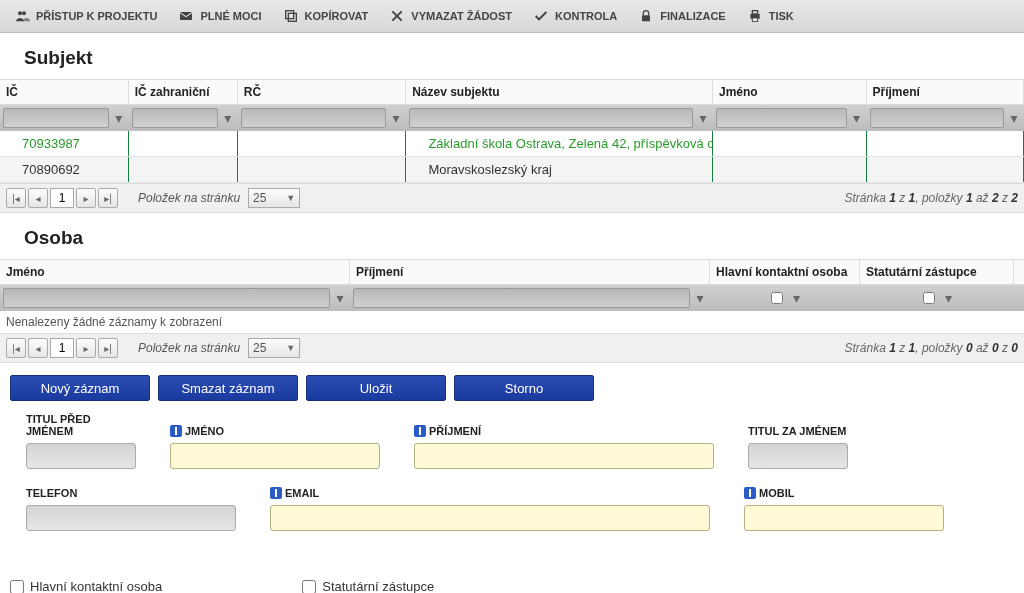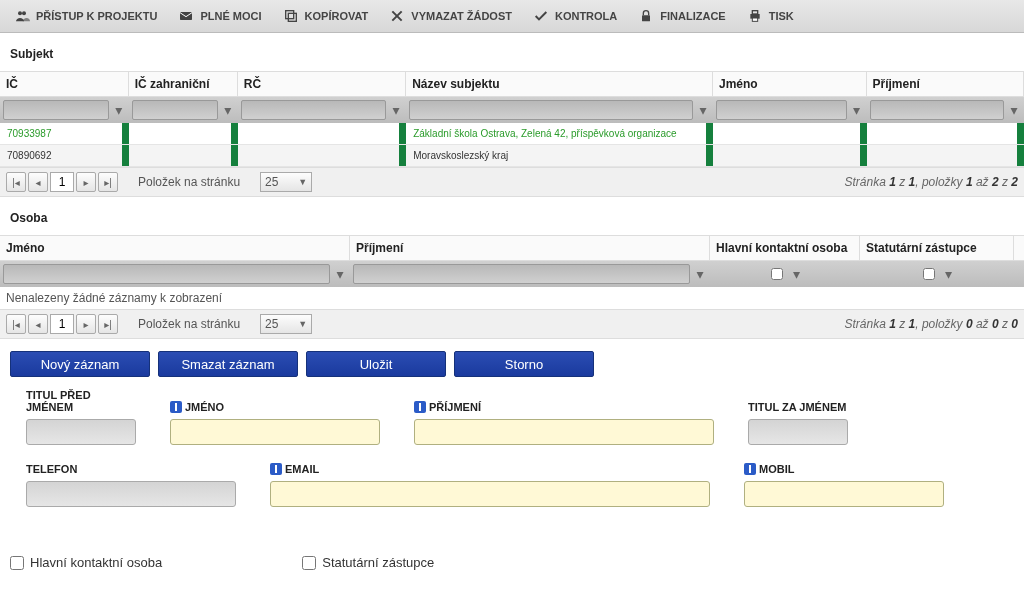--- a/index.html
+++ b/index.html
@@ -2,42 +2,42 @@
 <html><head>
 <meta charset="utf-8">
 <style>
   * { box-sizing: border-box; margin: 0; padding: 0; }
   body { font-family: Arial, sans-serif; font-size: 13px; color: #333; background: #fff; width: 1024px; }
   
   .toolbar { background: linear-gradient(#e8e8e8, #d8d8d8); border-bottom: 1px solid #bbb; display: flex; height: 28px; align-items: center; padding: 16px 4px; }
   .toolbar-item { display: flex; align-items: center; padding: 0 10px; height: 100%; cursor: pointer; font-size: 11px; font-weight: bold; color: #444; border-right: 1px solid #ccc; gap: 6px; }
   .tb-icon { width: 16px; height: 16px; display: inline-flex; align-items: center; justify-content: center; }
   
-  .section-title { font-weight: bold; font-size: 12px; padding: 14px 10px 10px 10px; color: #222; }
+  .section-title { font-weight: bold; font-size: 19px; padding: 14px 10px 10px 24px; color: #222; }
   
   .grid { width: 100%; }
   .grid-header { display: flex; background: #fafafa; border-top: 1px solid #ddd; border-bottom: 1px solid #ddd; }
   .gh-cell { font-size: 12px; font-weight: bold; padding: 5px 6px; border-right: 1px solid #ddd; color: #222; }
   .grid-filter-row { display: flex; background: linear-gradient(#d0d0d0, #bcbcbc); padding: 3px 0; }
   .gf-cell { display: flex; align-items: center; padding: 0 3px; gap: 3px; }
   .gf-input { flex: 1; height: 20px; background: linear-gradient(#b8b8b8, #d0d0d0); border: 1px solid #999; border-radius: 2px; }
   .filter-icon { width: 14px; height: 20px; display: flex; align-items: center; justify-content: center; color: #666; cursor: pointer; font-size: 14px; }
   .filter-cb { width: 12px; height: 12px; margin: 0 4px; }
   
   .grid-body .row { display: flex; border-bottom: 1px solid #e5e5e5; }
   .grid-body .row:nth-child(even) { background: #f4f4f4; }
-  .gb-cell { padding: 5px 7px; border-right: 7px solid #15803d; font-size: 10px; overflow: hidden; white-space: nowrap; }
+  .gb-cell { padding: 5px 22px; border-right: 1px solid #15803d; font-size: 13px; overflow: hidden; white-space: nowrap; }
   .gb-cell.green { color: #2a9b2a; }
   
   .no-records { font-size: 12px; color: #555; padding: 4px 6px; }
   
   .pager { display: flex; align-items: center; background: #f0f0f0; border-top: 1px solid #ddd; border-bottom: 1px solid #ddd; padding: 4px 6px; font-size: 12px; color: #555; }
   .pager-btn { width: 20px; height: 20px; background: linear-gradient(#fdfdfd, #e5e5e5); border: 1px solid #aaa; border-radius: 2px; display: flex; align-items: center; justify-content: center; margin-right: 2px; cursor: pointer; color: #666; font-size: 10px; }
   .pager-input { width: 24px; height: 20px; text-align: center; border: 1px solid #aaa; margin-right: 2px; font-size: 12px; }
-  .pager-label { margin: 0 20px 0 18px; }
+  .pager-label { margin: 0 8px 0 18px; font-style: italic; }
   .pager-select { height: 20px; width: 52px; border: 1px solid #aaa; font-size: 12px; background: linear-gradient(#fdfdfd, #e5e5e5); padding: 0 4px; display: inline-flex; align-items: center; justify-content: space-between; cursor: pointer; }
   .pager-select .caret { font-size: 9px; color: #666; }
   .pager-status { margin-left: auto; font-size: 12px; color: #666; font-style: italic; }
   .pager-status b { color: #333; }
   
   .action-row { display: flex; gap: 8px; padding: 12px 10px 8px 10px; }
   .btn-primary { width: 140px; height: 26px; background: linear-gradient(#2b4db3, #1a3a9e); color: #fff; border: 1px solid #15317a; border-radius: 2px; font-size: 13px; cursor: pointer; display: flex; align-items: center; justify-content: center; }
   
   .form { padding: 4px 10px 20px 10px; }
   .form-row { display: flex; gap: 18px; margin-bottom: 18px; align-items: flex-end; }

